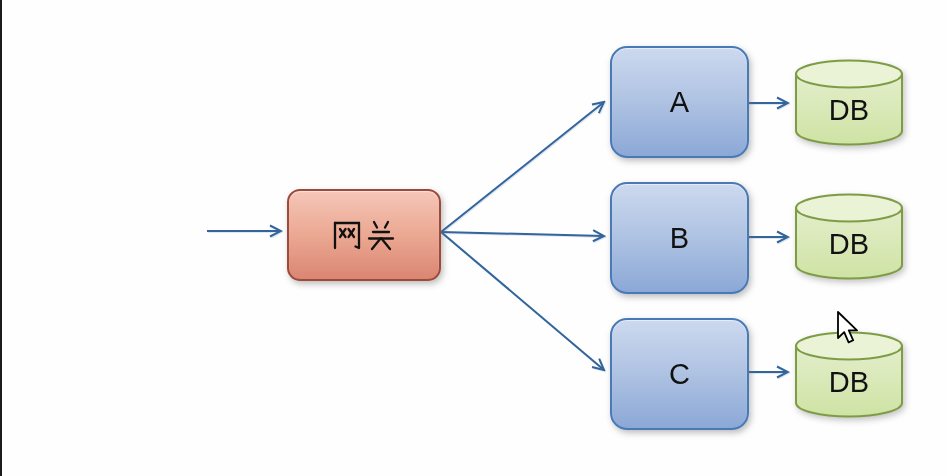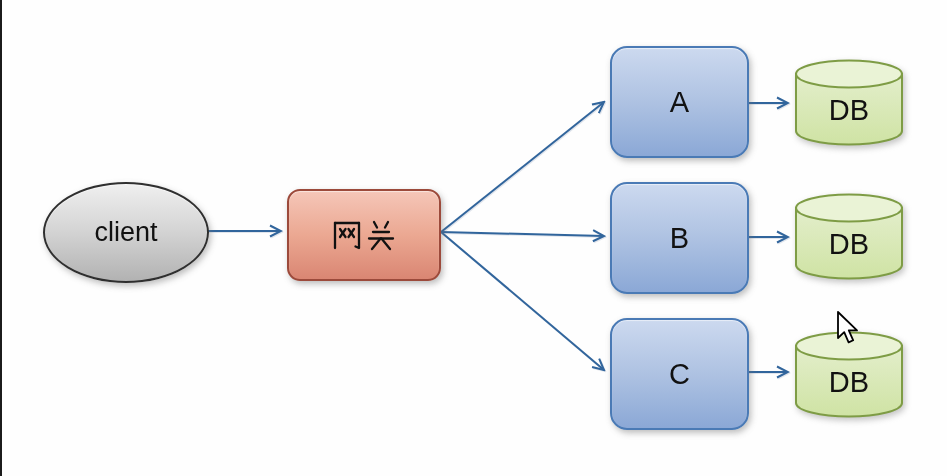--- a/index.html
+++ b/index.html
@@ -96,23 +96,20 @@
     </defs>
     <line x1="207" y1="231" x2="281" y2="231" stroke="#31659C" stroke-width="2" marker-end="url(#chev)"></line>
     <line x1="441" y1="232" x2="604" y2="102" stroke="#31659C" stroke-width="2" marker-end="url(#chev)"></line>
     <line x1="441" y1="232" x2="604" y2="236" stroke="#31659C" stroke-width="2" marker-end="url(#chev)"></line>
     <line x1="441" y1="232" x2="604" y2="370" stroke="#31659C" stroke-width="2" marker-end="url(#chev)"></line>
     <line x1="748" y1="103" x2="788" y2="103" stroke="#31659C" stroke-width="2" marker-end="url(#chev)"></line>
     <line x1="748" y1="237" x2="788" y2="237" stroke="#31659C" stroke-width="2" marker-end="url(#chev)"></line>
     <line x1="748" y1="372" x2="788" y2="372" stroke="#31659C" stroke-width="2" marker-end="url(#chev)"></line>
   </svg>
 
-  <div class="node node-client">
-    <span>client</span>
-  </div>
 
   <div class="node node-gateway">
     <span class="gateway-label">
       <span class="bound-text">网关</span>
       <svg class="gateway-glyphs" width="66" height="32" viewBox="0 0 66 32">
         <g fill="none" stroke="#111111" stroke-width="2.3" stroke-linecap="round" stroke-linejoin="round">
 
           <path d="M4,4 L4,29"></path>
             <path d="M4,4 L28,4"></path>
             <path d="M28,4 L28,29 L24.5,27.5"></path>

